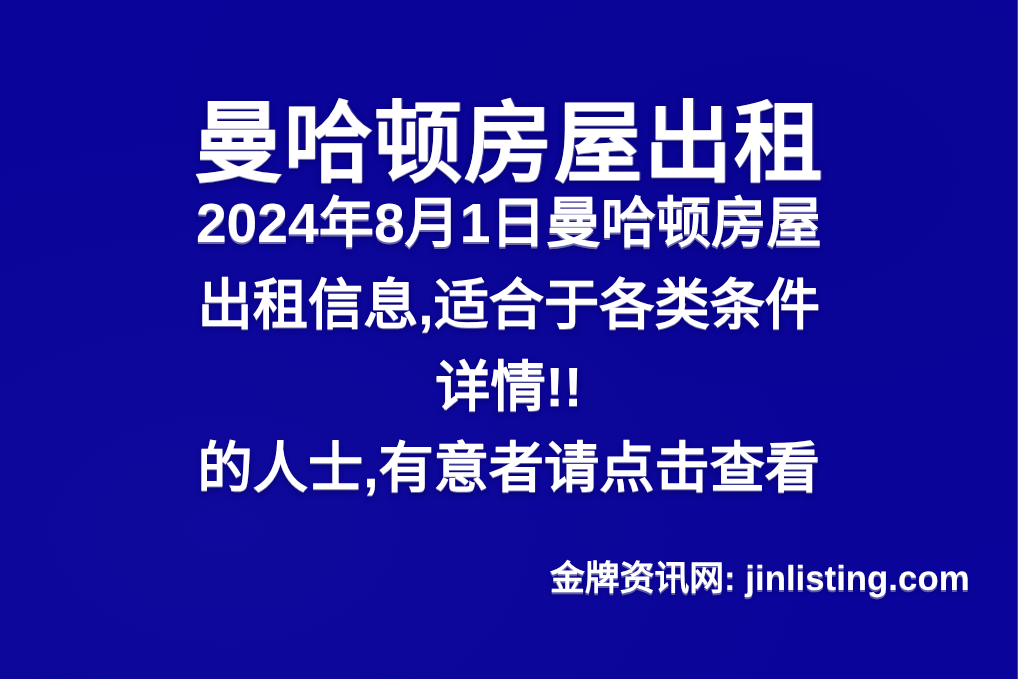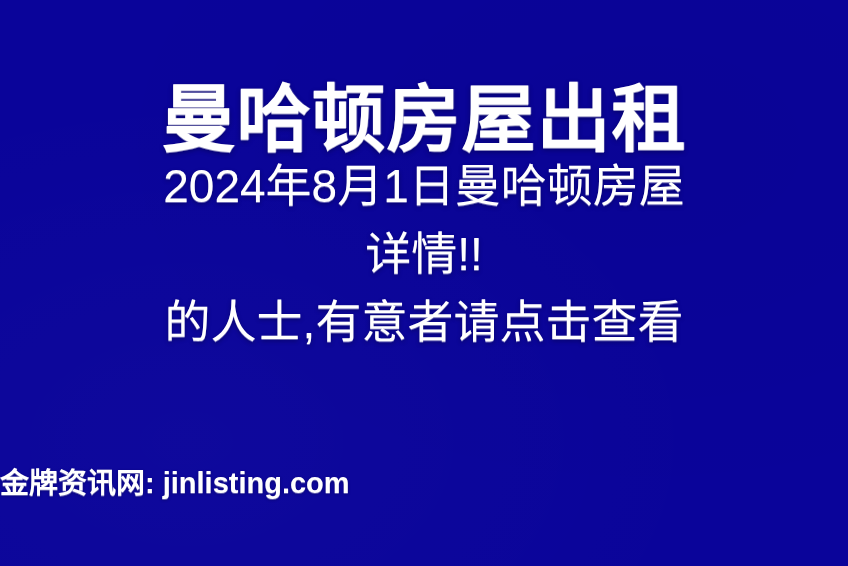--- a/index.html
+++ b/index.html
@@ -64,41 +64,41 @@
   
   .body-copy {
     position: absolute;
     top: 152px;
     left: 74px;
     width: 700px;
     text-align: center;
     color: #FFFFFF;
     font-size: 46px;
     line-height: 68px;
-    font-weight: 400;
+    font-weight: 700;
     letter-spacing: 0px;
     text-shadow:
       0 1px 0 rgba(255,255,255,0.40),
       0 2px 4px rgba(0,0,40,0.40);
   }
 
   .body-line {
     display: block;
     white-space: nowrap;
   }
 
   
   .footer-credit {
     position: absolute;
     top: 464px;
     left: 0;
     width: 848px;
-    padding-right: 76px;
+    padding-right: 40px;
     box-sizing: border-box;
-    text-align: left;
+    text-align: right;
     color: #FFFFFF;
     font-size: 29px;
     line-height: 38px;
     font-weight: 700;
     white-space: nowrap;
     text-shadow:
       0 1px 0 rgba(255,255,255,0.35),
       0 1px 3px rgba(0,0,40,0.40);
   }
 
@@ -112,20 +112,21 @@
 <div class="poster" style="background: rgb(10, 4, 154);">
 
   <div class="noise-overlay"></div>
 
   <div class="content">
 
     <h1 class="headline">曼哈顿房屋出租</h1>
 
     <div class="body-copy">
       <span class="body-line">2024年8月1日曼哈顿房屋</span>
+      <span class="body-line">出租信息,适合于各类条件</span>
       <span class="body-line">详情!!</span>
       <span class="body-line">的人士,有意者请点击查看</span>
     </div>
 
     <div class="footer-credit">
       <span class="footer-site">金牌资讯网: jinlisting.com</span>
     </div>
 
   </div>
 </div>

